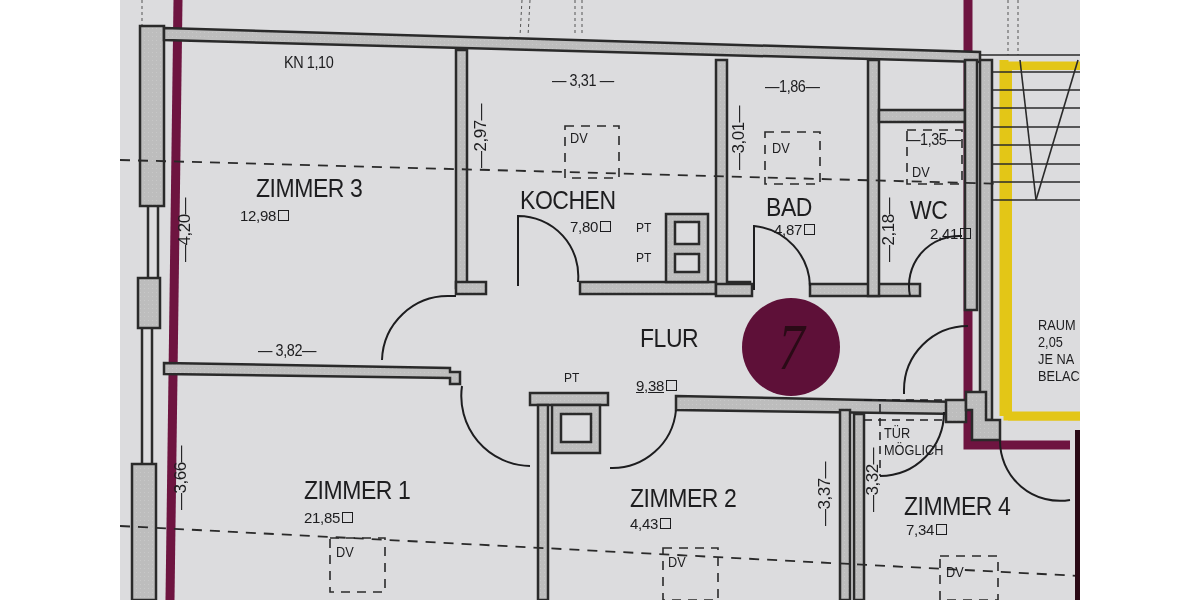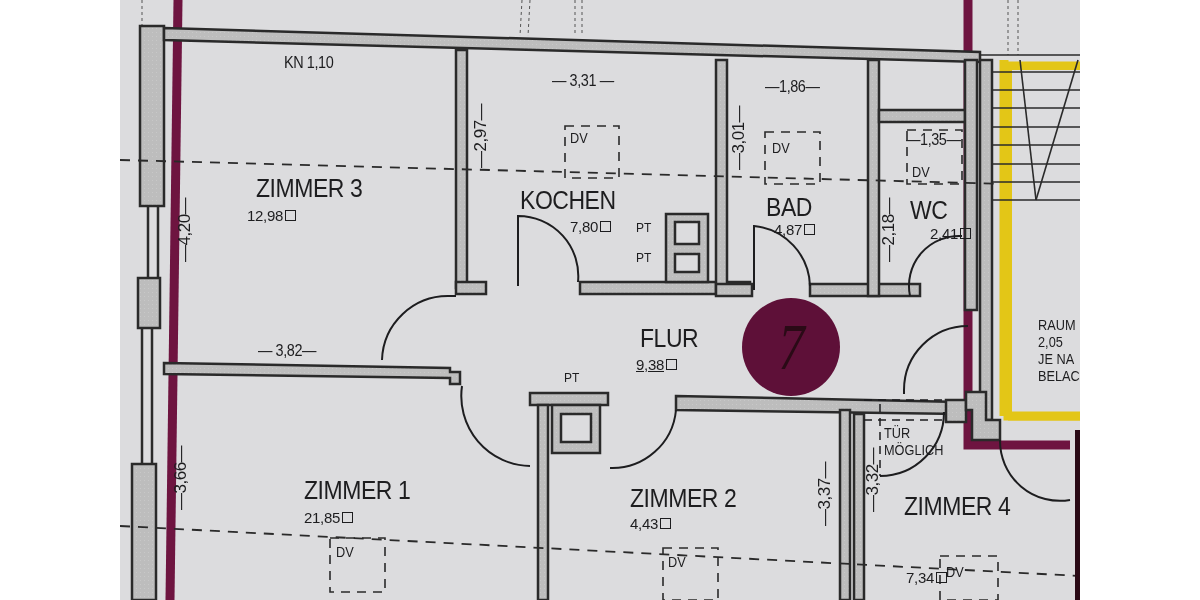--- a/index.html
+++ b/index.html
@@ -153,21 +153,21 @@
       <line x1="872" y1="200" x2="960" y2="200"></line>
       <line x1="900" y1="60" x2="916" y2="200"></line>
       <line x1="916" y1="200" x2="958" y2="60"></line>
     </g>
     <rect x="955" y="430" width="5" height="170" fill="#2a0a16"></rect>
   </svg>
 
   <div class="lbl dim" style="left:164px;top:54px;">KN 1,10</div>
 
   <div class="lbl room-name" style="left:136px;top:176px;">ZIMMER 3</div>
-  <div class="lbl area" style="left:127px;top:208px;"><span>12,98</span><span class="sq"></span></div>
+  <div class="lbl area" style="left:120px;top:208px;"><span>12,98</span><span class="sq"></span></div>
 
   <div class="lbl dim" style="left:432px;top:72px;">— 3,31 —</div>
   <div class="lbl dim-v" style="left:352px;top:168px;transform:rotate(-90deg);">—2,97—</div>
   <div class="lbl dv" style="left:450px;top:130px;">DV</div>
   <div class="lbl room-name" style="left:400px;top:188px;">KOCHEN</div>
   <div class="lbl area" style="left:450px;top:219px;"><span>7,80</span><span class="sq"></span></div>
   <div class="lbl small" style="left:516px;top:222px;">PT</div>
   <div class="lbl small" style="left:516px;top:252px;">PT</div>
 
   <div class="lbl dim" style="left:645px;top:78px;">—1,86—</div>
@@ -176,21 +176,21 @@
   <div class="lbl room-name" style="left:646px;top:195px;">BAD</div>
   <div class="lbl area" style="left:654px;top:222px;"><span>4,87</span><span class="sq"></span></div>
 
   <div class="lbl dim" style="left:786px;top:131px;">—1,35—</div>
   <div class="lbl dv" style="left:792px;top:164px;">DV</div>
   <div class="lbl room-name" style="left:790px;top:198px;">WC</div>
   <div class="lbl area" style="left:790px;top:226px;margin-left:20px;"><span>2,41</span><span class="sq"></span></div>
   <div class="lbl dim-v" style="left:760px;top:262px;transform:rotate(-90deg);">—2,18—</div>
 
   <div class="lbl room-name" style="left:520px;top:326px;">FLUR</div>
-  <div class="lbl area" style="left:516px;top:357px;text-decoration:underline;"><span>9,38</span><span class="sq"></span></div>
+  <div class="lbl area" style="left:516px;top:378px;text-decoration:underline;"><span>9,38</span><span class="sq"></span></div>
   <div class="lbl small" style="left:444px;top:372px;">PT</div>
 
   <div class="badge">
       <span>7</span>
     </div>
 
   <div class="lbl dim" style="left:138px;top:342px;">— 3,82—</div>
   <div class="lbl dim-v" style="left:56px;top:262px;transform:rotate(-90deg);">—4,20—</div>
   <div class="lbl dim-v" style="left:52px;top:510px;transform:rotate(-90deg);">—3,66—</div>
 
@@ -203,21 +203,21 @@
   <div class="lbl dv" style="left:548px;top:554px;">DV</div>
   <div class="lbl dim-v" style="left:696px;top:526px;transform:rotate(-90deg);">—3,37—</div>
   <div class="lbl dim-v" style="left:744px;top:512px;transform:rotate(-90deg);">—3,32—</div>
 
   <div class="lbl note" style="left:764px;top:424px;">
     <div>TÜR</div>
     <div>MÖGLICH</div>
   </div>
 
   <div class="lbl room-name" style="left:784px;top:494px;">ZIMMER 4</div>
-  <div class="lbl area" style="left:786px;top:522px;margin-top:48px;"><span>7,34</span><span class="sq"></span></div>
+  <div class="lbl area" style="left:786px;top:522px;"><span>7,34</span><span class="sq"></span></div>
   <div class="lbl dv" style="left:826px;top:564px;">DV</div>
 
   <div class="lbl note" style="left:918px;top:316px;">
     <div>RAUM</div>
     <div>2,05</div>
     <div>JE NA</div>
     <div>BELAC</div>
   </div>
 </div>
 

